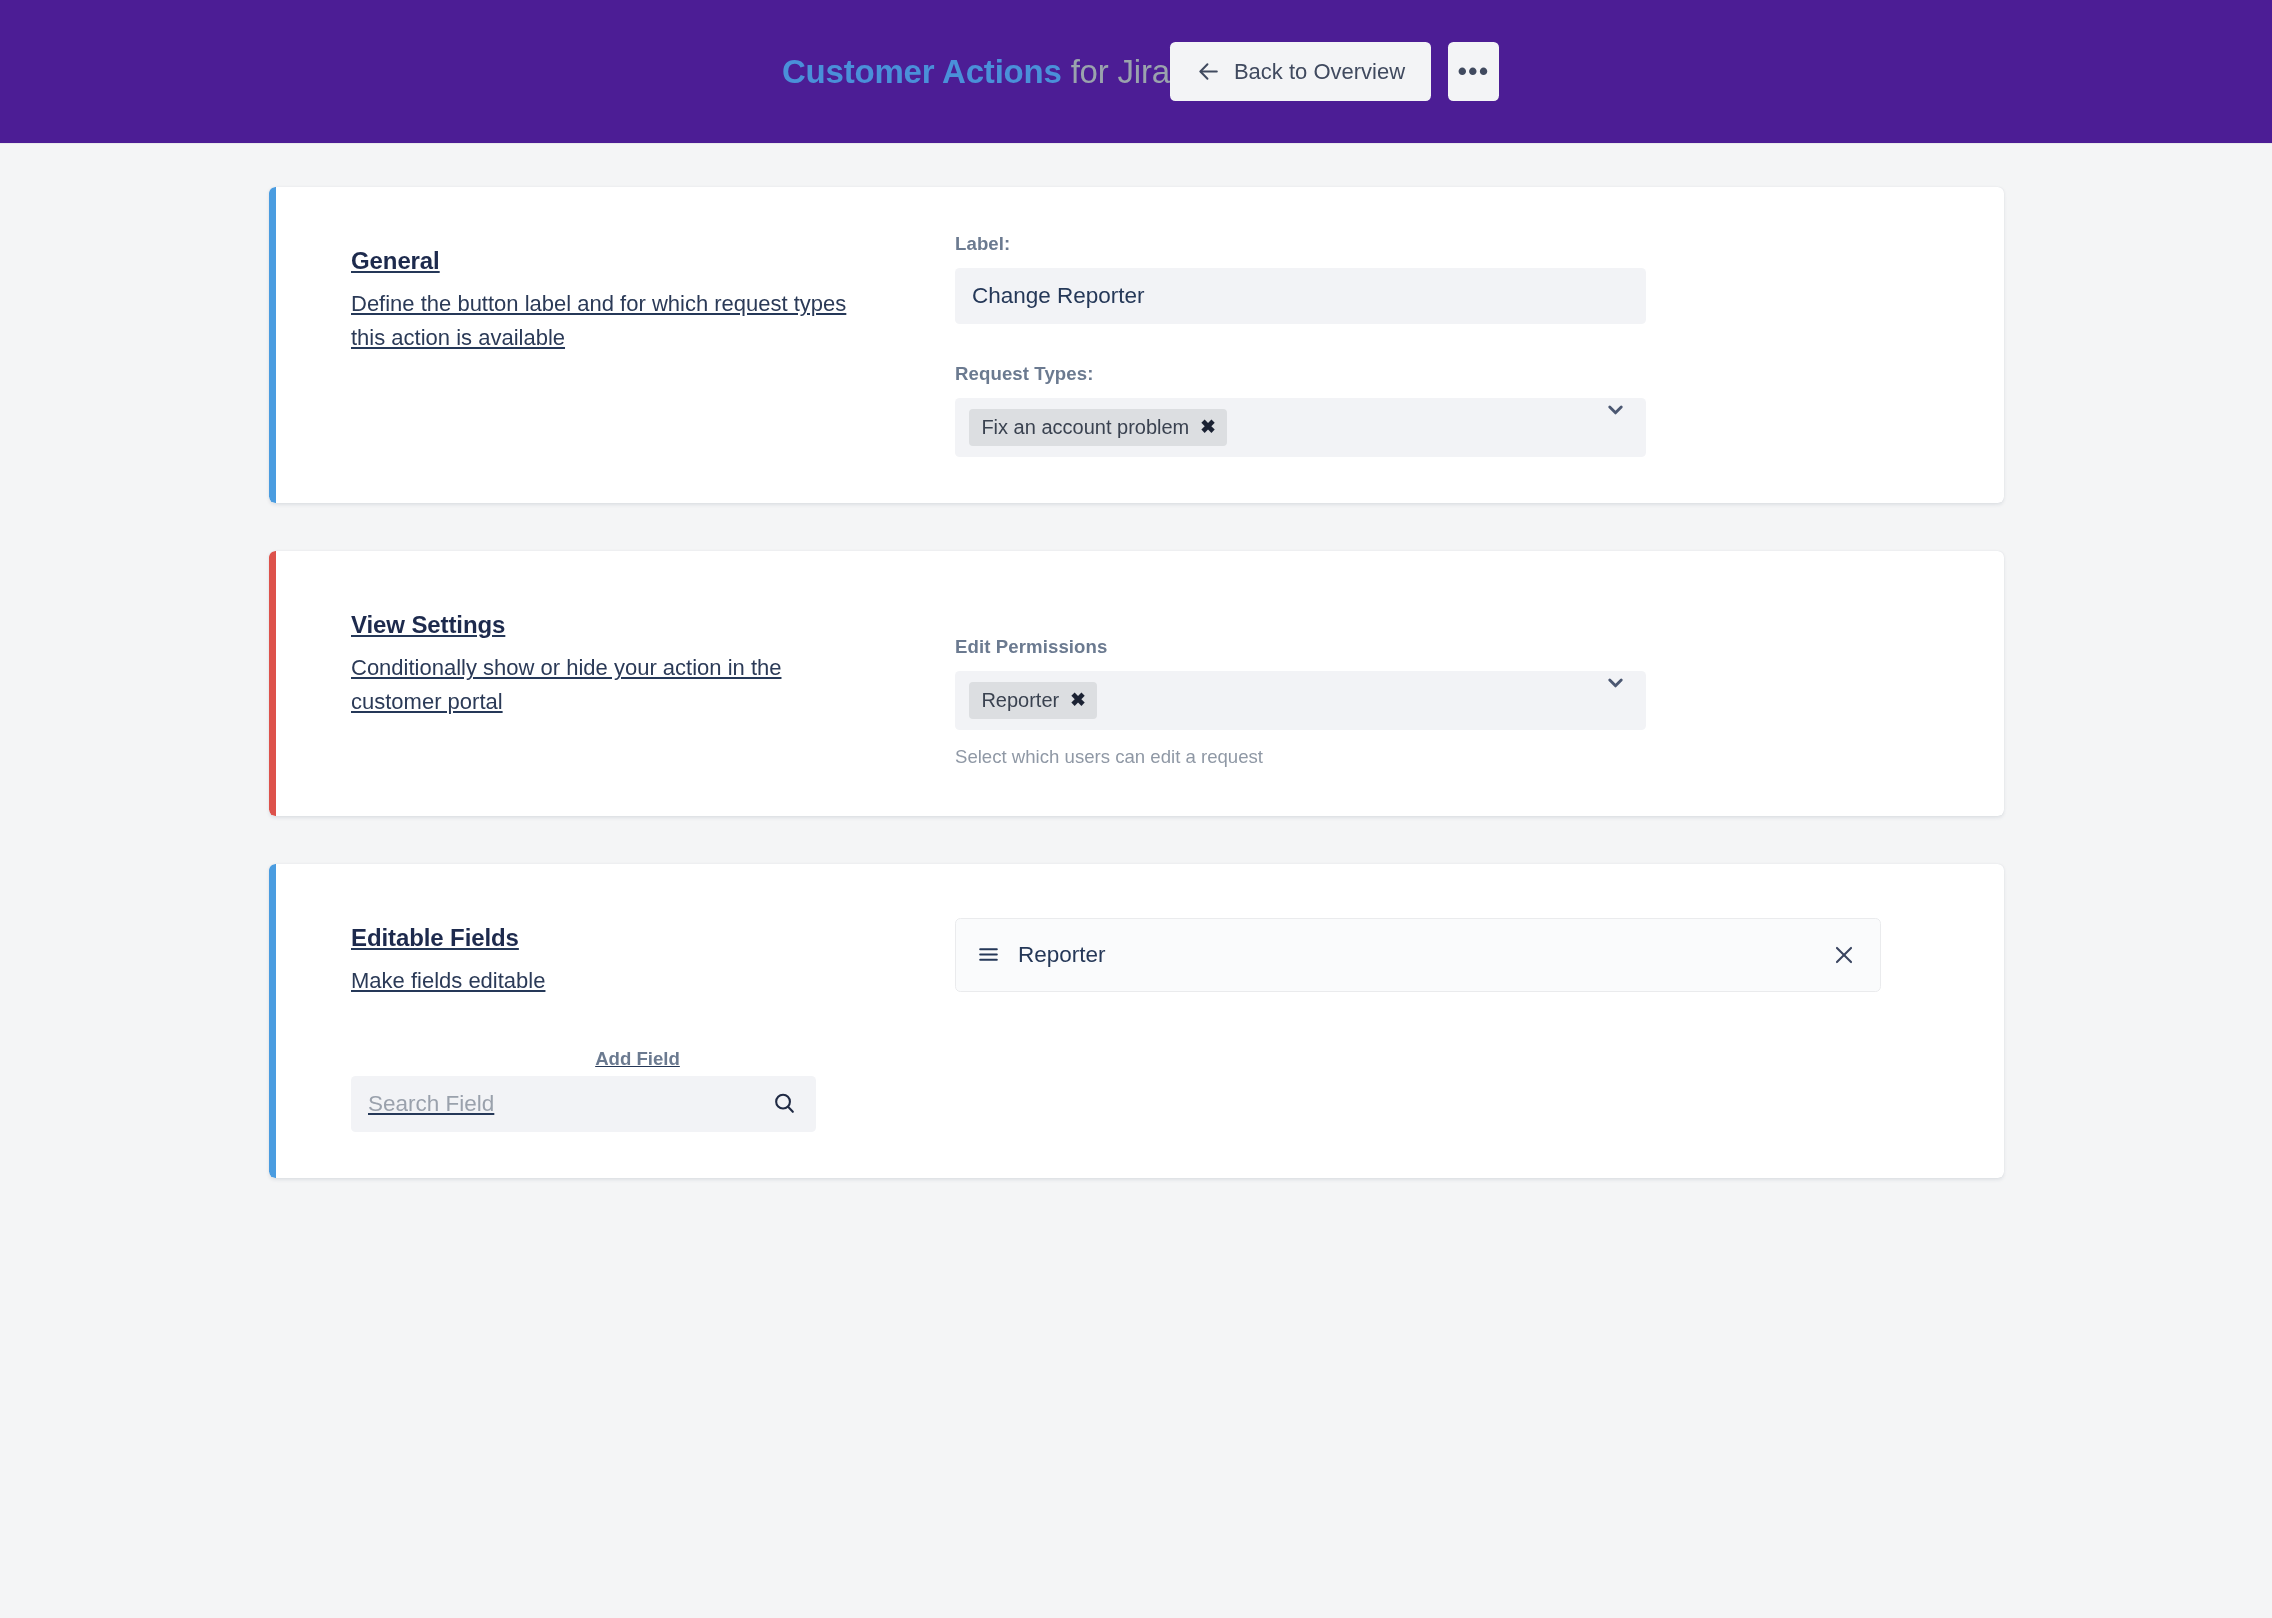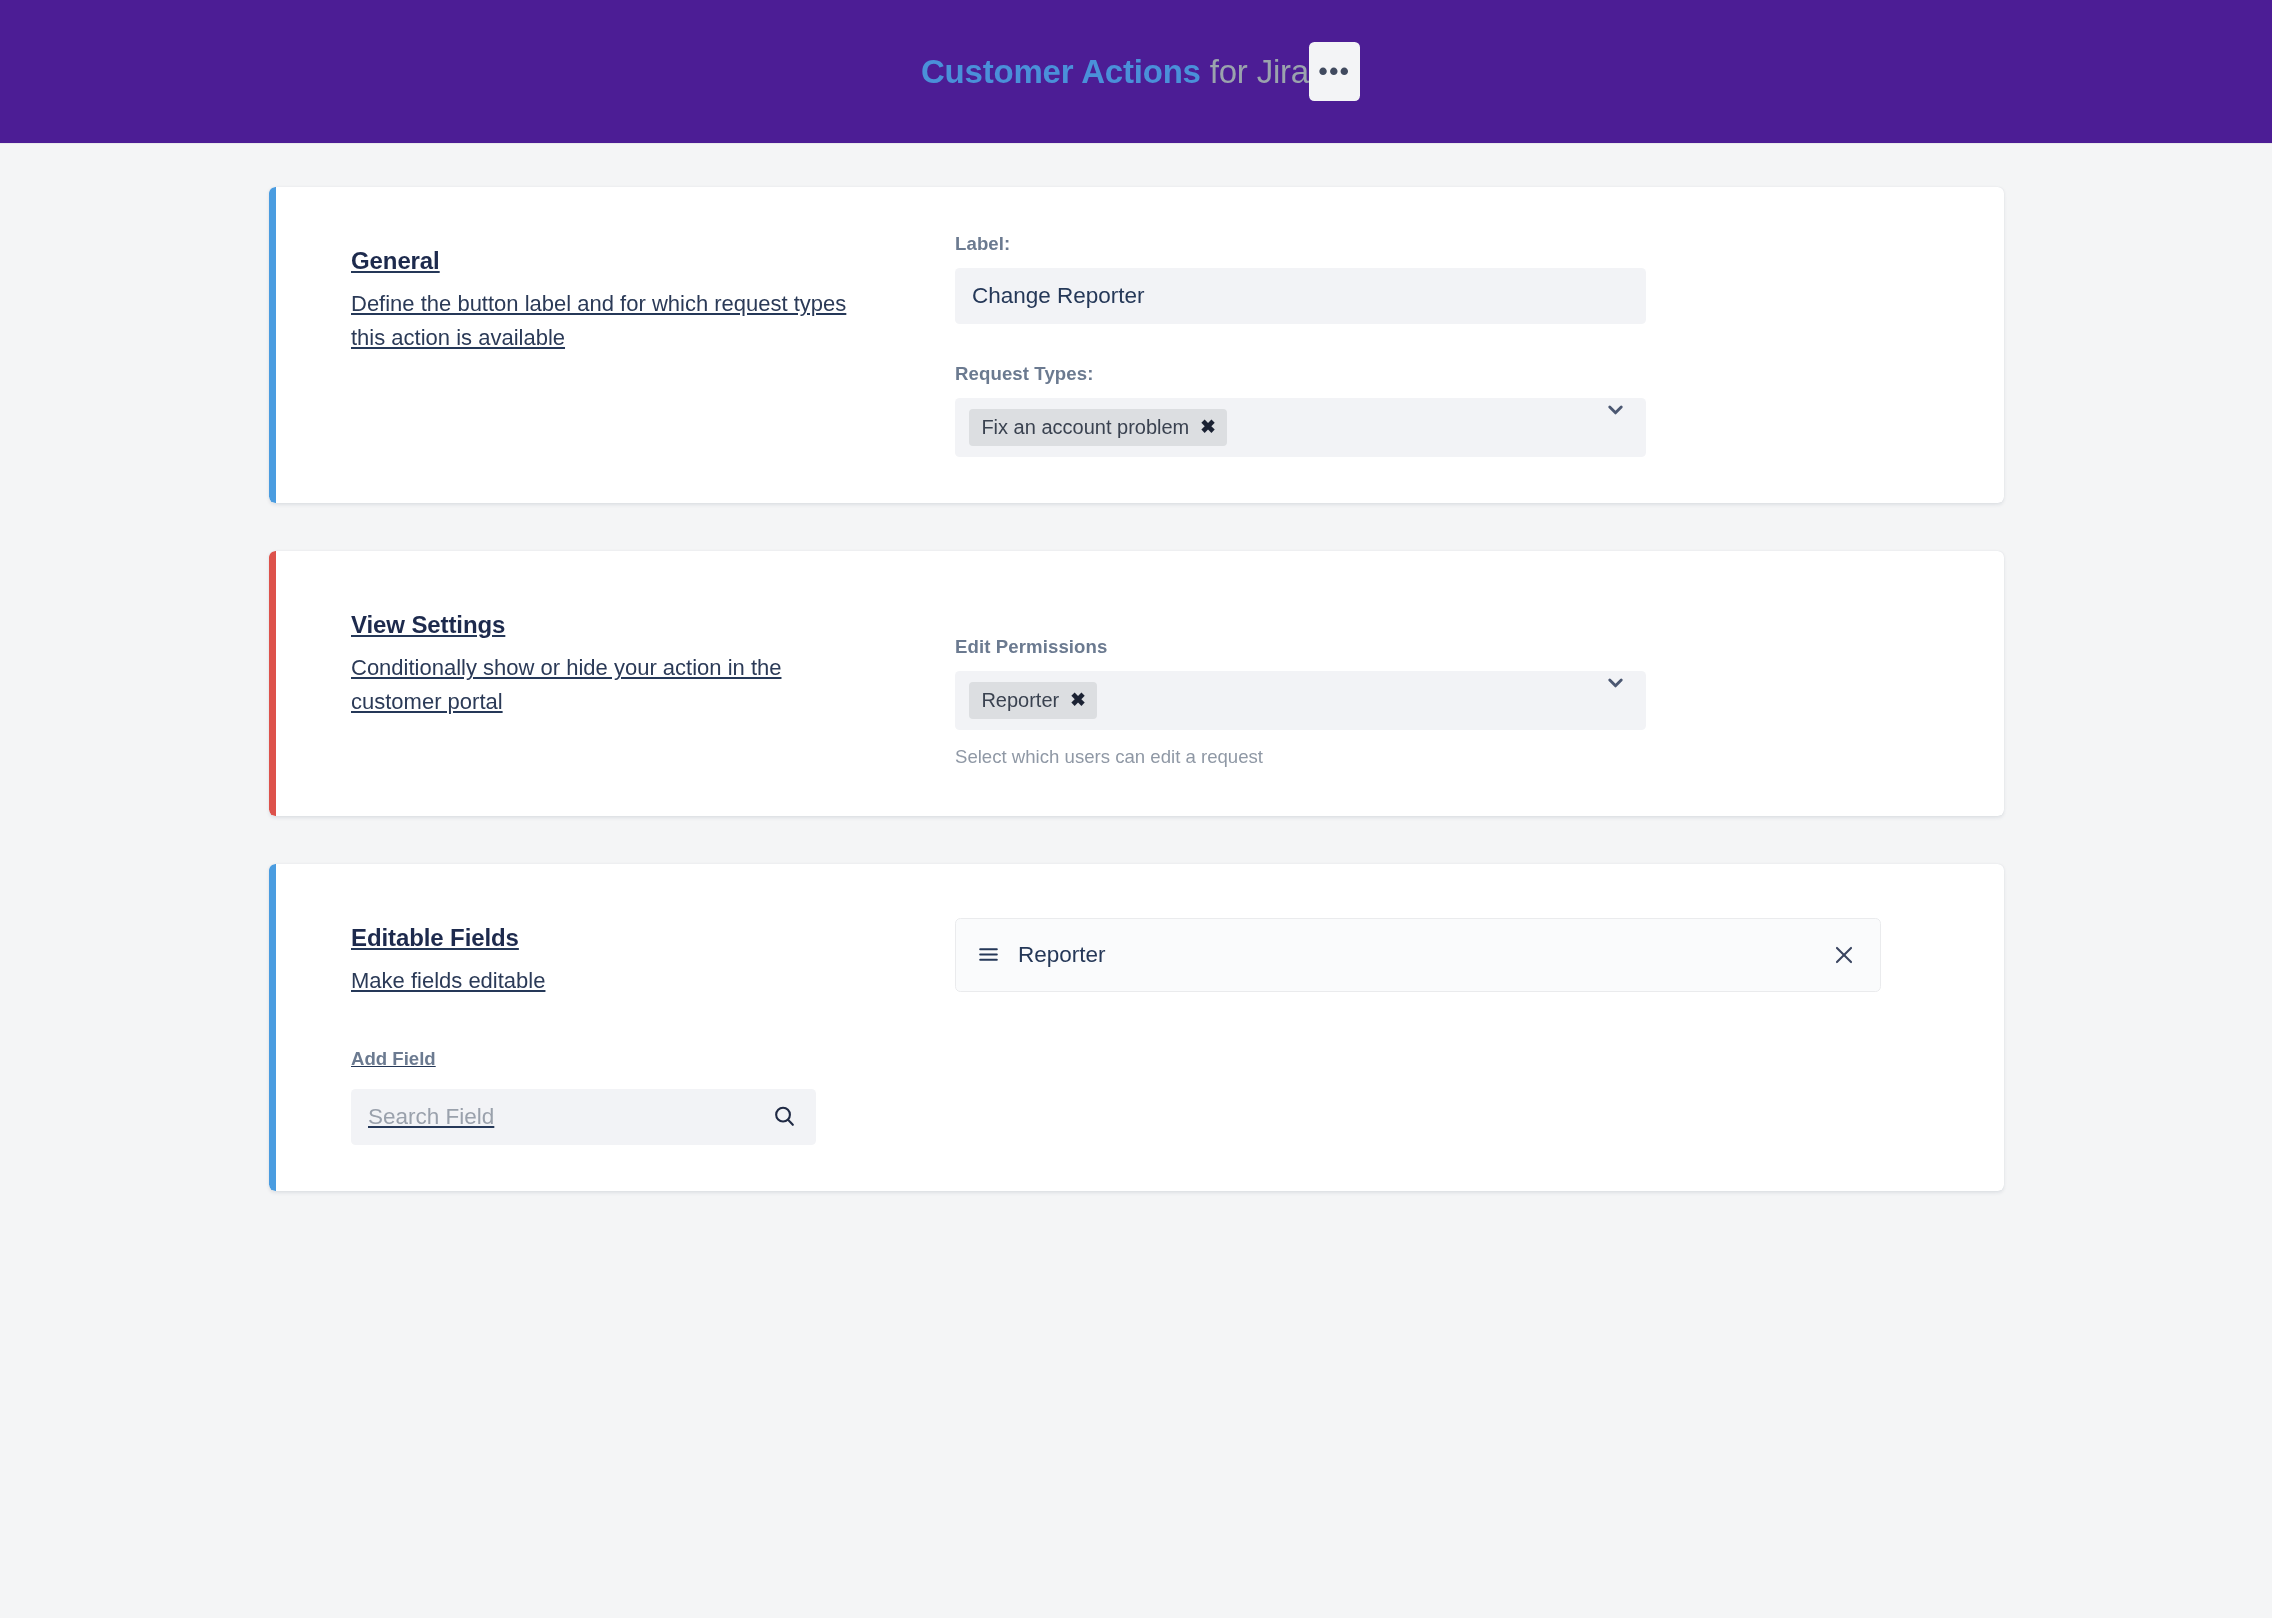--- a/index.html
+++ b/index.html
@@ -226,21 +226,22 @@
   .spacer-lg { height: 39px; }
 
   
   .card-editable .card-left { width: 612px; }
 
   .add-field-block { margin-top: 50px; }
   .add-field-label {
     font-size: 18.6px;
     font-weight: bold;
     color: #6b7a90;
-    margin-bottom: 19px;
+    margin-bottom: 6px;
+    text-align: center;
   }
   .search-input-wrap {
     width: 465px;
     height: 56px;
     background: #f2f3f6;
     border-radius: 4.6px;
     display: flex;
     align-items: center;
     padding: 0 18.6px 0 17px;
   }
@@ -296,20 +297,29 @@
     padding-top: 0;
   }
 </style>
 </head>
 <body>
 
 <div class="topbar">
   <div class="brand"><span class="brand-strong">Customer Actions</span><span class="brand-soft"> for Jira</span></div>
 
   <div class="topbar-actions">
+    <button class="btn-back">
+      <span class="arrow-left-icon">
+        <svg viewBox="0 0 24 24" width="25" height="25" fill="none" stroke="currentColor" stroke-width="1.9" stroke-linecap="round" stroke-linejoin="round">
+          <line x1="20" y1="12" x2="4.5" y2="12"></line>
+          <polyline points="11,5 4.2,12 11,19"></polyline>
+        </svg>
+      </span>
+      <span>Back to Overview</span>
+    </button>
 
     <button class="btn-more">
       <span class="dots-icon">•••</span>
     </button>
   </div>
 </div>
 
 <div class="page">
 
   <section class="card accent-blue">

